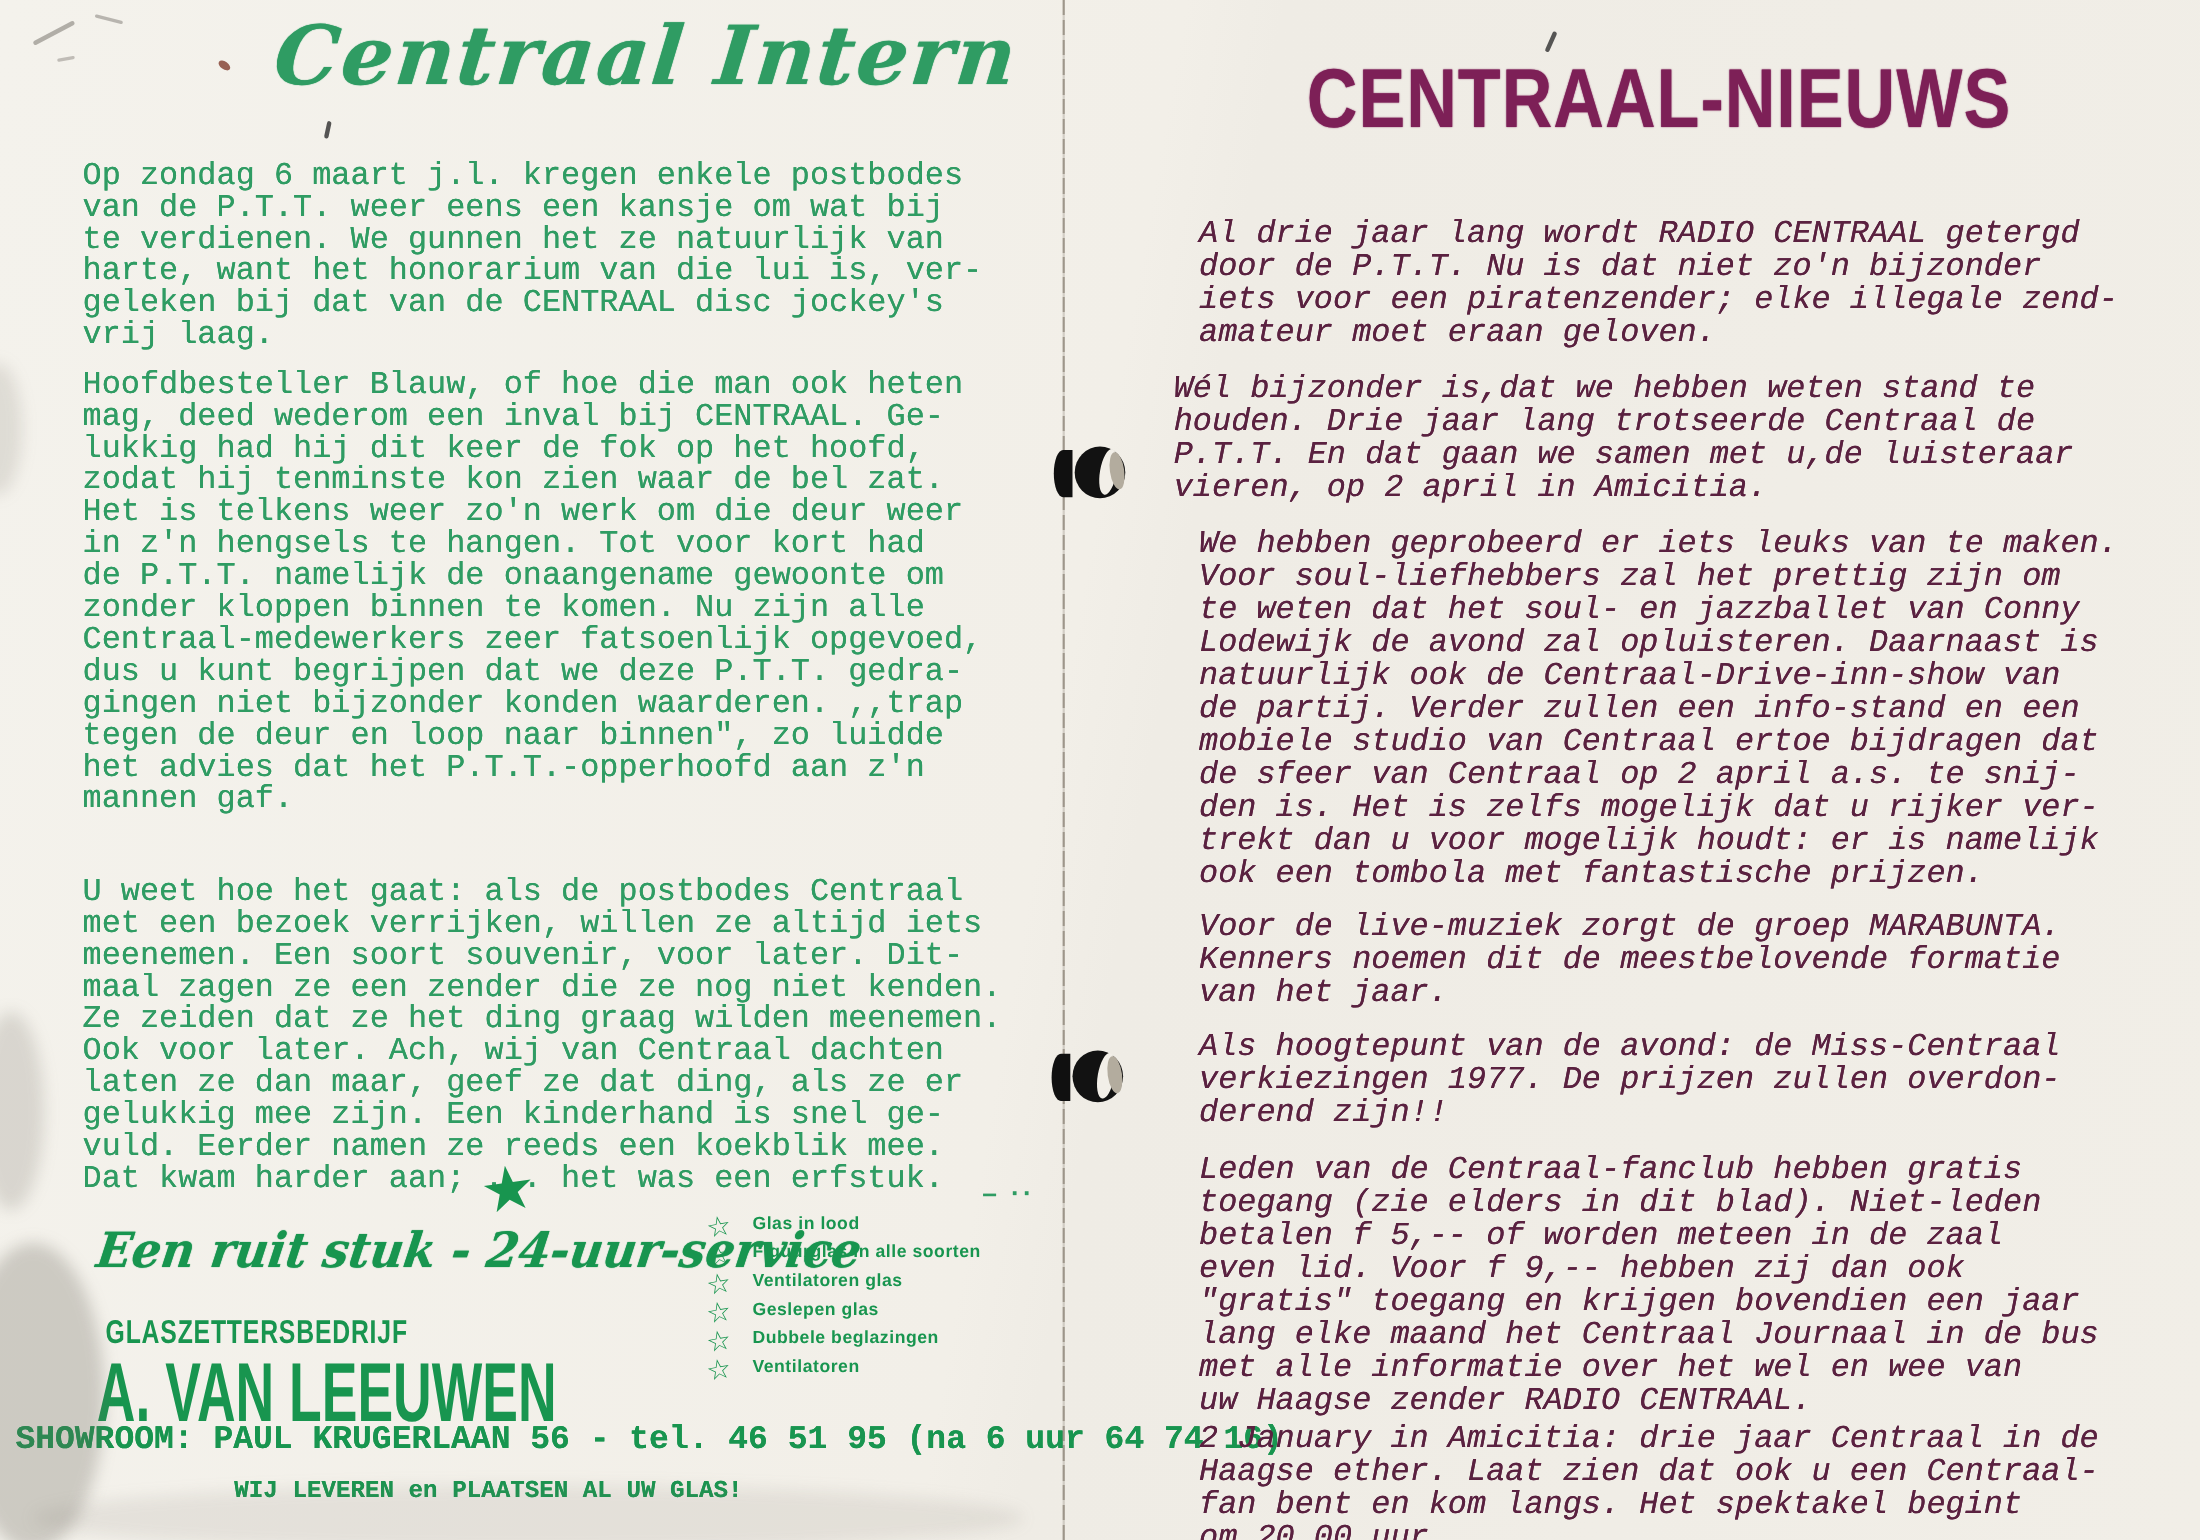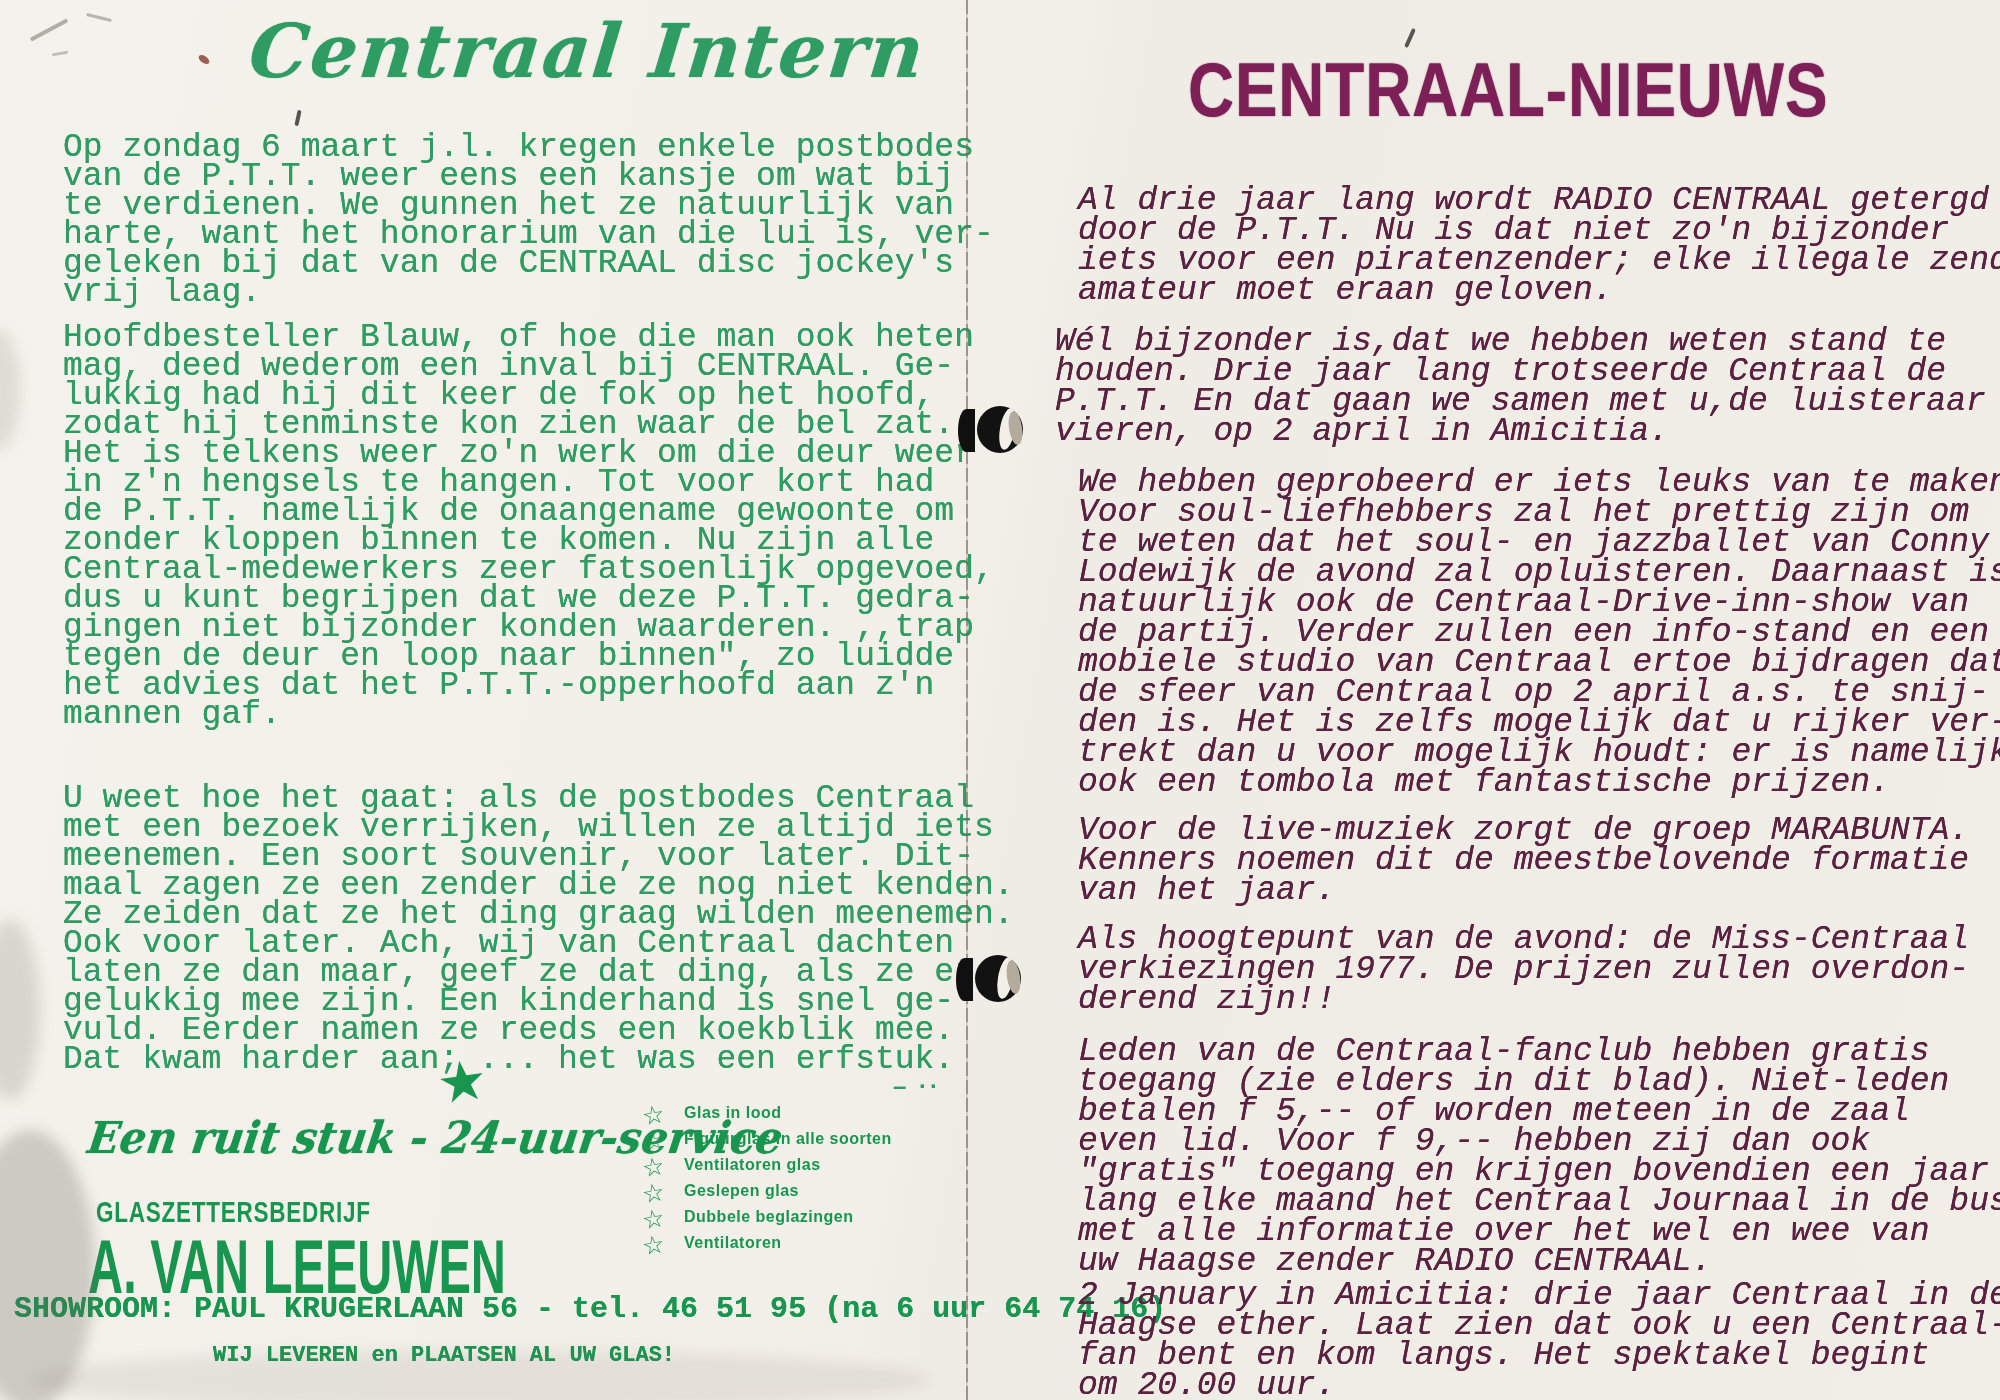--- a/index.html
+++ b/index.html
@@ -3,22 +3,22 @@
 <meta charset="utf-8">
 <style>
   html,body{margin:0;padding:0;background:#d8d4cb;}
   .sheet{
     position:relative;width:2000px;height:1400px;overflow:hidden;
     background:linear-gradient(100deg,#f4f2ec 0%,#f2efe8 48%,#efece5 52%,#f1eee7 100%);
     font-family:"Liberation Mono","DejaVu Sans Mono",monospace;
   }
   
   .para{
-    position:absolute;white-space:pre;margin:0;
-    font-size:33px;line-height:29px;letter-spacing:0;
+    position:absolute;white-space:pre;margin:12px;
+    font-size:29px;line-height:29px;letter-spacing:0;
     text-shadow:0 0 0.6px currentColor;
   }
   .green{color:#2f9c63;}
   .plum{color:#5a2140;}
   .pr{line-height:30px;font-style:italic;}
   
   .script-title{
     position:absolute;left:250px;top:8px;margin:0;
     font-family:"DejaVu Serif","Liberation Serif",serif;
     font-style:italic;font-weight:bold;

